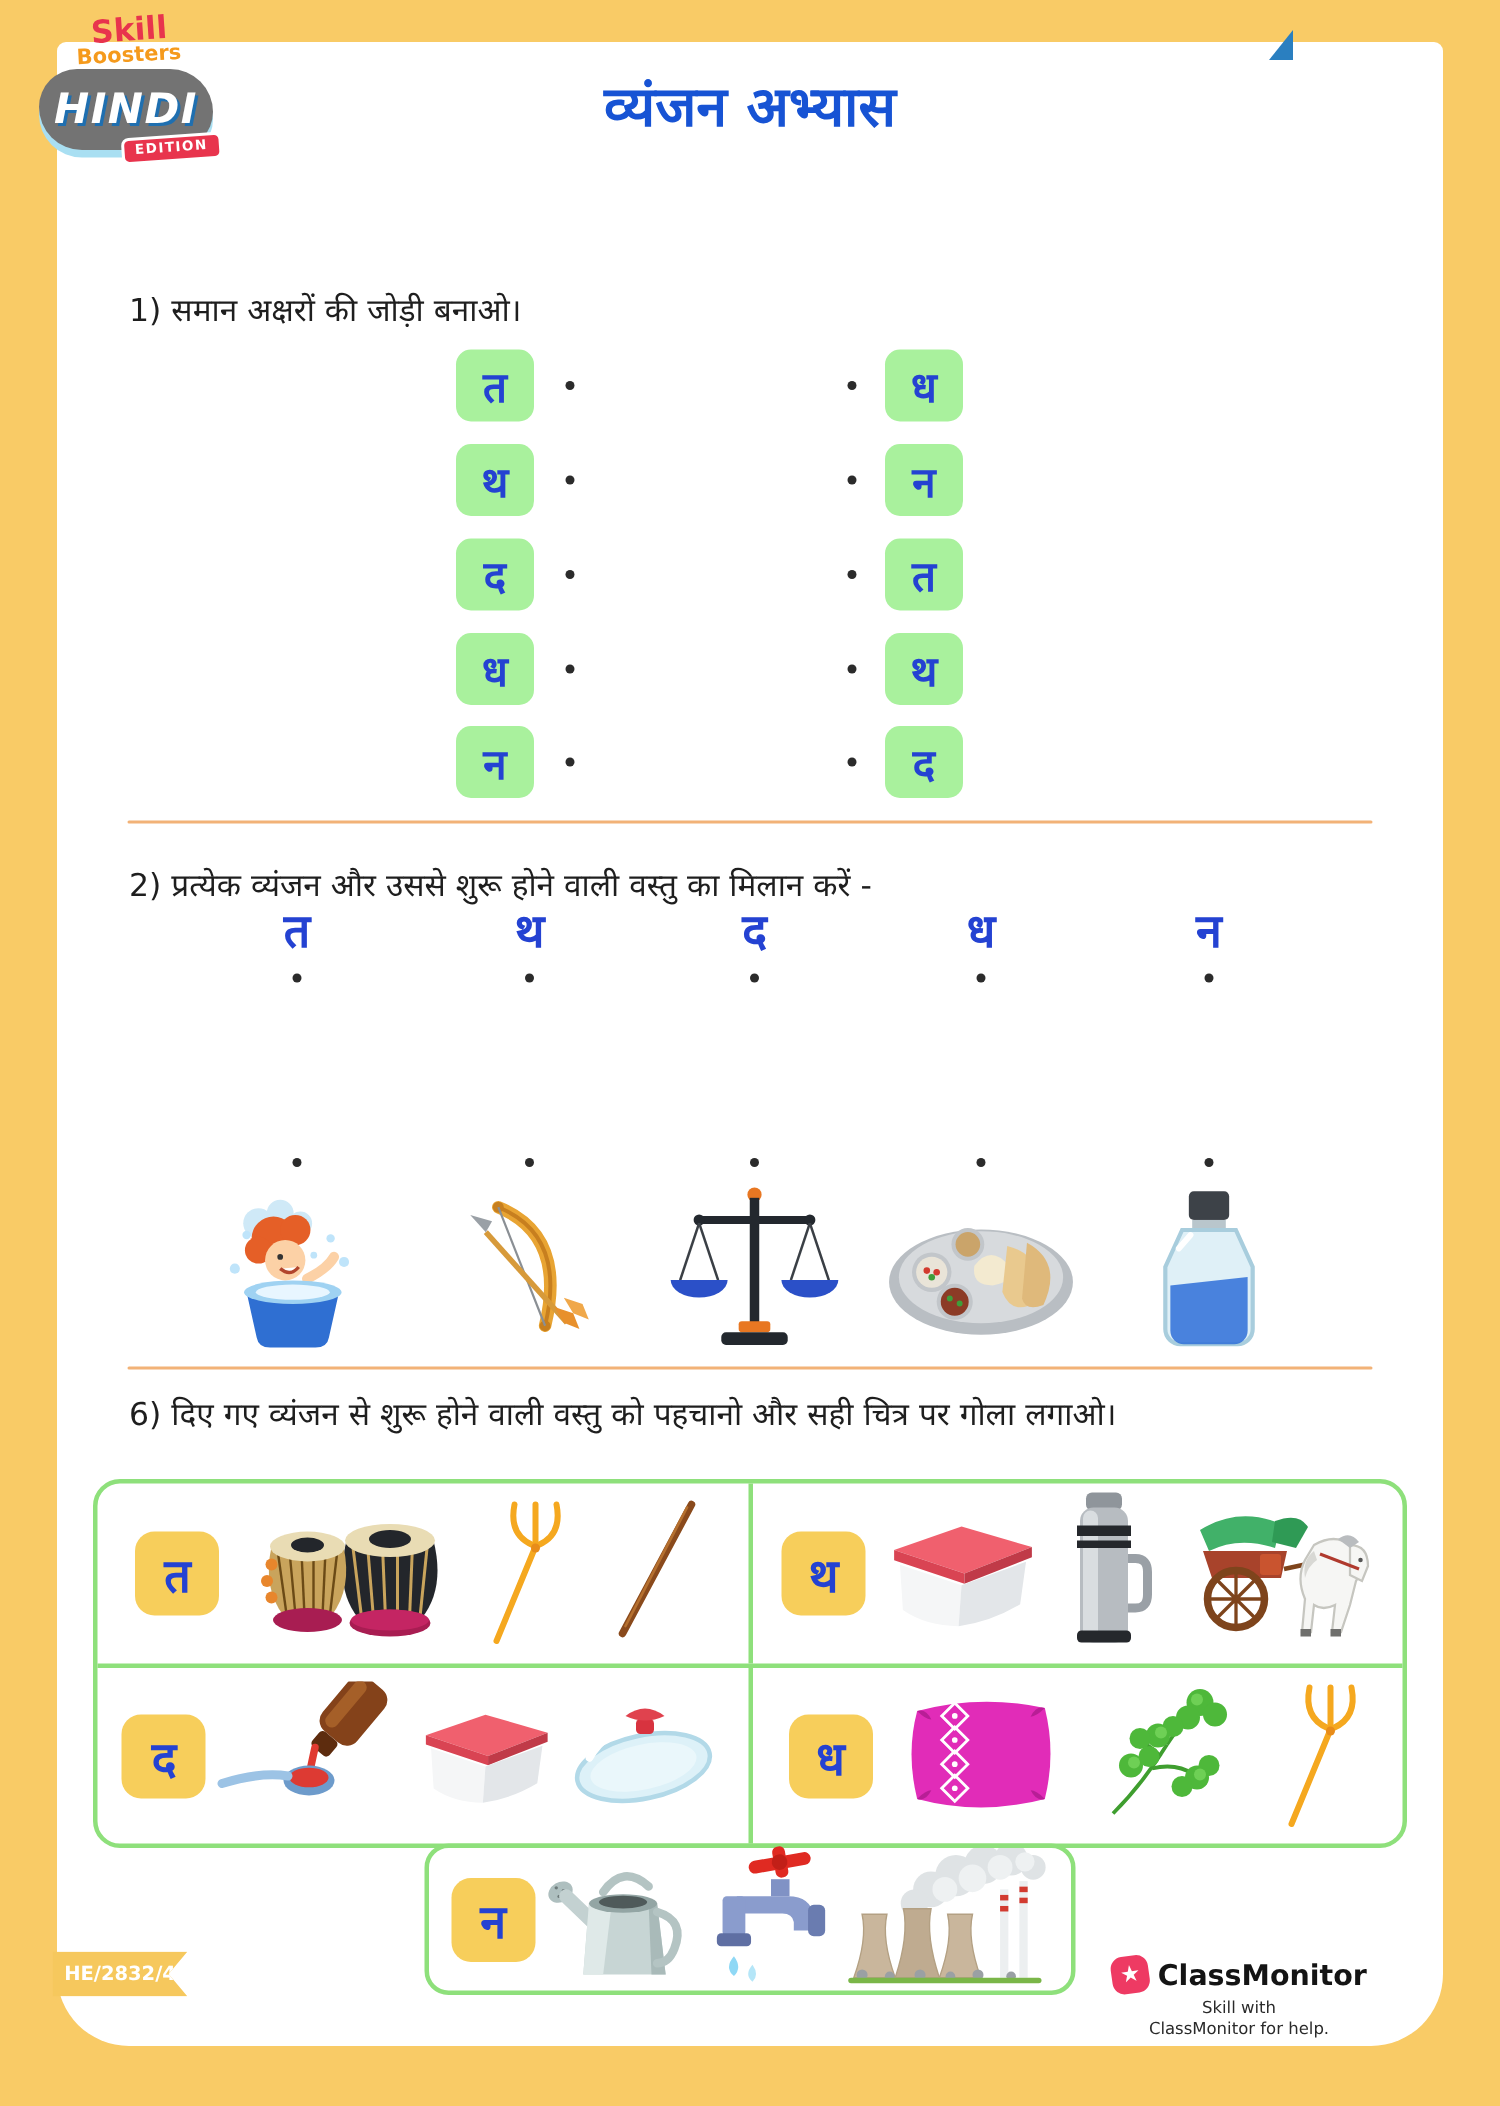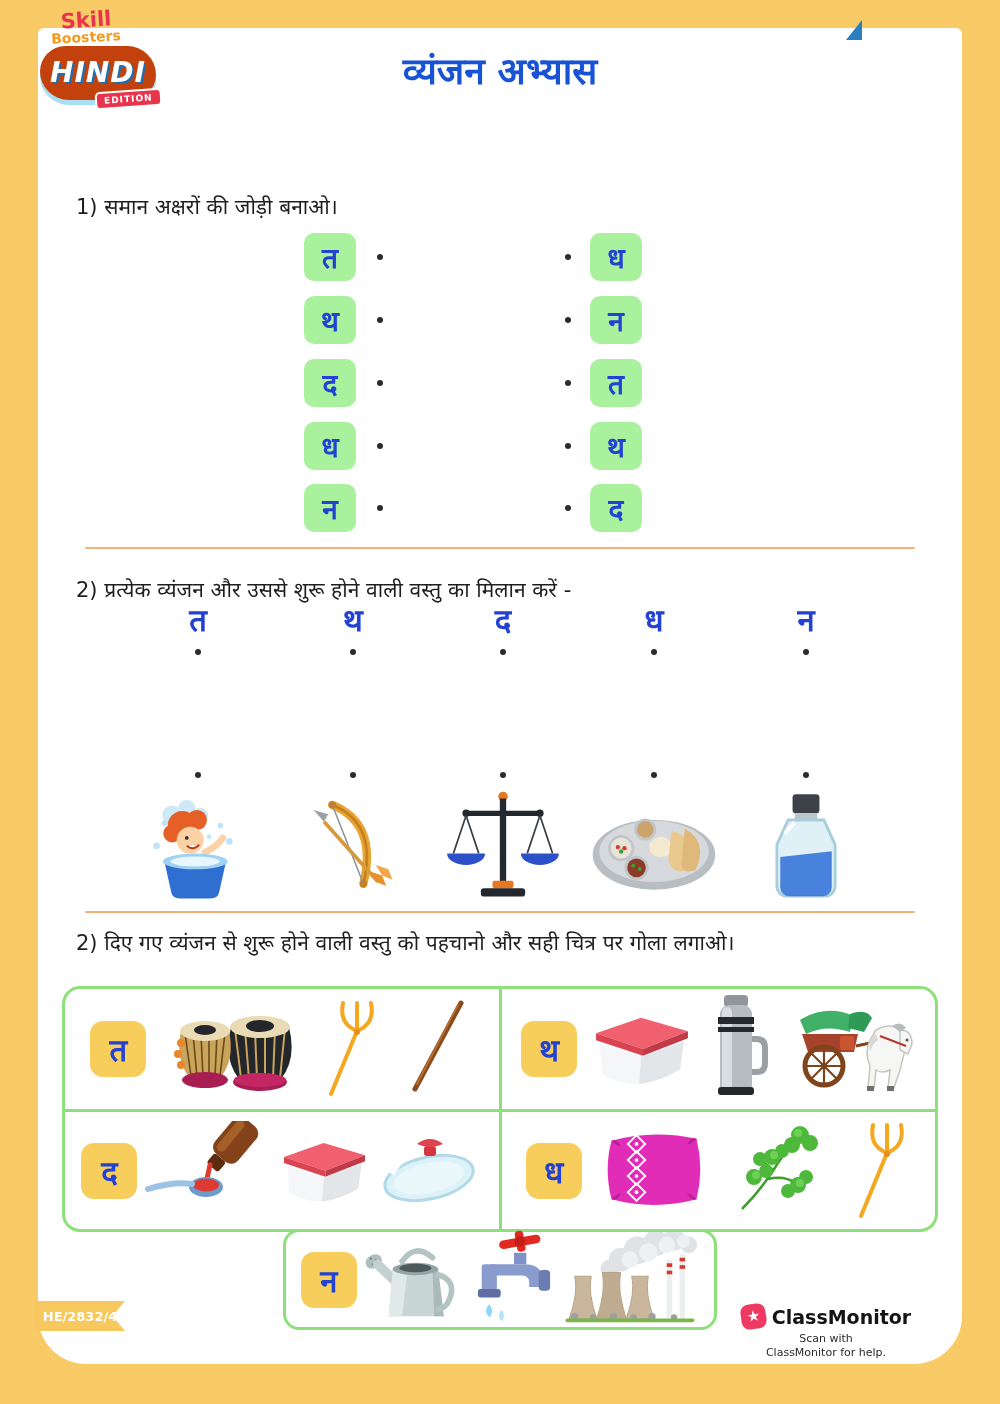--- a/index.html
+++ b/index.html
@@ -4,37 +4,37 @@
 <style>
   * { margin:0; padding:0; box-sizing:border-box; }
   body { background:#888; font-family:"DejaVu Sans", sans-serif; }
   .canvas { position:relative; width:1000px; height:1404px; background:#F9CB66; overflow:hidden; margin:0 auto; }
   .paper { position:absolute; left:38px; top:28px; width:924px; height:1336px; background:#ffffff; border-radius:6px 6px 48px 48px; }
 
   
   .logo { position:absolute; left:26px; top:10px; width:120px; height:108px; text-align:center; }
   .logo .skill { color:#e8344d; font-weight:bold; font-size:21px; transform:rotate(-4deg); line-height:20px; }
   .logo .boosters { color:#f59a1c; font-weight:bold; font-size:14px; line-height:14px; transform:rotate(-3deg); }
-  .logo .cloud { position:absolute; left:14px; top:36px; width:116px; height:54px; background:#c2410c; border-radius:30px 34px 30px 34px; box-shadow:0 5px 0 #a9dff2; }
+  .logo .cloud { position:absolute; left:0; top:36px; width:116px; height:54px; background:#737373; border-radius:30px 34px 30px 34px; box-shadow:0 5px 0 #a9dff2; }
   .logo .hindi { color:#fff; font-weight:bold; font-style:italic; font-size:28px; line-height:54px; letter-spacing:1px; text-shadow:2px 2px 0 #1f6fb0; }
   .logo .edition { position:absolute; right:-6px; bottom:-8px; background:#e8344d; color:#fff; font-size:9px; font-weight:bold; letter-spacing:1px; padding:2px 7px; border-radius:5px; border:2px solid #fff; transform:rotate(-4deg); }
 
   
   .title { position:absolute; left:0; right:0; top:50px; text-align:center; color:#1753d4; font-weight:bold; }
   .title .l1 { font-size:37px; line-height:44px; }
   .title .l2 { font-size:37px; line-height:46px; }
 
   
   .badge-fold { position:absolute; left:846px; top:20px; width:16px; height:20px; background:#2a7fc0; clip-path:polygon(100% 0, 100% 100%, 0 100%); }
   .badge { position:absolute; left:858px; top:16px; width:118px; height:92px; background:#4aadea; clip-path:polygon(0 0, 100% 0, 100% 100%, 50% 80%, 0 100%); color:#fff; text-align:center; padding-top:16px; }
   .badge .unit { font-size:19px; font-weight:bold; letter-spacing:1px; }
   .badge .sub { font-size:13px; margin-top:3px; }
 
   
-  .sec-label { position:absolute; left:76px; font-size:21px; color:#1e1e1e; }
+  .sec-label { position:absolute; left:86px; font-size:21px; color:#1e1e1e; }
   .hr { position:absolute; left:85px; width:830px; height:2px; background:#f2b277; border-radius:1px; }
 
   
   .s1-box { position:absolute; width:52px; height:48px; background:#a9f19d; border-radius:10px; display:flex; align-items:center; justify-content:center; font-size:28px; font-weight:bold; color:#2442d2; }
   .dot { position:absolute; width:6px; height:6px; background:#2b2b2b; border-radius:50%; }
 
   
   .s2-letter { position:absolute; top:598px; width:60px; text-align:center; font-size:31px; font-weight:bold; color:#2442d2; }
   .s2-img { position:absolute; top:782px; width:140px; height:122px; display:flex; align-items:flex-end; justify-content:center; }
 
@@ -216,21 +216,21 @@
       <rect x="28" y="2" width="24" height="17" rx="3" fill="#3d4248"></rect>
       <rect x="30" y="19" width="20" height="6" fill="#b9c6cc"></rect>
       <path d="M24 25 h32 l10 22 v37 a9 9 0 0 1 -9 9 h-34 a9 9 0 0 1 -9 -9 v-37 z" fill="#dff0f7" stroke="#a8cddd" stroke-width="2.5"></path>
       <path d="M17 58 l46 -5 v32 a8 8 0 0 1 -8 8 h-30 a8 8 0 0 1 -8 -8 z" fill="#2f6fd8" opacity="0.85"></path>
       <path d="M22 36 l7 -8" stroke="#fff" stroke-width="3.5" stroke-linecap="round"></path>
     </svg>
   </div>
 
   <div class="hr" style="top:911px;"></div>
 
-  <div class="sec-label" style="top:928px;">2) दिए गए व्यंजन से शुरू होने वाली वस्तु को पहचानो और सही चित्र पर गोला लगाओ।</div>
+  <div class="sec-label" style="top:928px;">6) दिए गए व्यंजन से शुरू होने वाली वस्तु को पहचानो और सही चित्र पर गोला लगाओ।</div>
 
   <div class="grid">
     <div class="row">
       <div class="cell">
         <div class="chip">त</div>
         <span>
           <svg width="125" height="100" viewBox="0 0 125 100">
             <g>
               <path d="M62 30 Q54 62 70 82 L112 82 Q128 62 120 30 Z" fill="#23262b"></path>
               <g stroke="#c9a45c" stroke-width="2">
@@ -518,17 +518,17 @@
     </span>
   </div>
 
   <div class="code-ribbon">HE/2832/4</div>
   <div class="cm">
     <div class="row1">
       <div class="star">★</div>
       <div class="brand">ClassMonitor</div>
     </div>
     <div class="scan">
-      <div>Scan with</div>
+      <div>Skill with</div>
       <div>ClassMonitor for help.</div>
     </div>
   </div>
 </div>
 
 </body></html>

